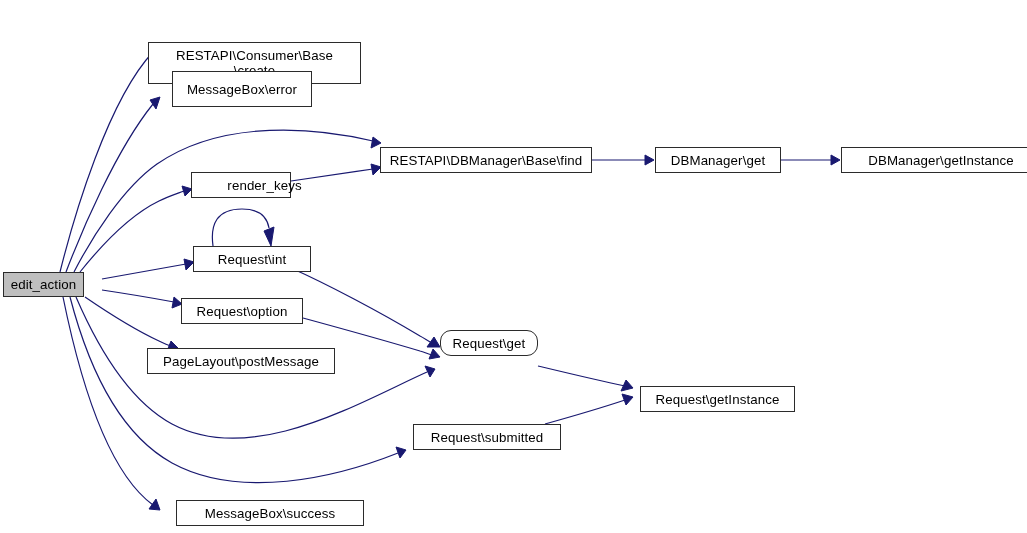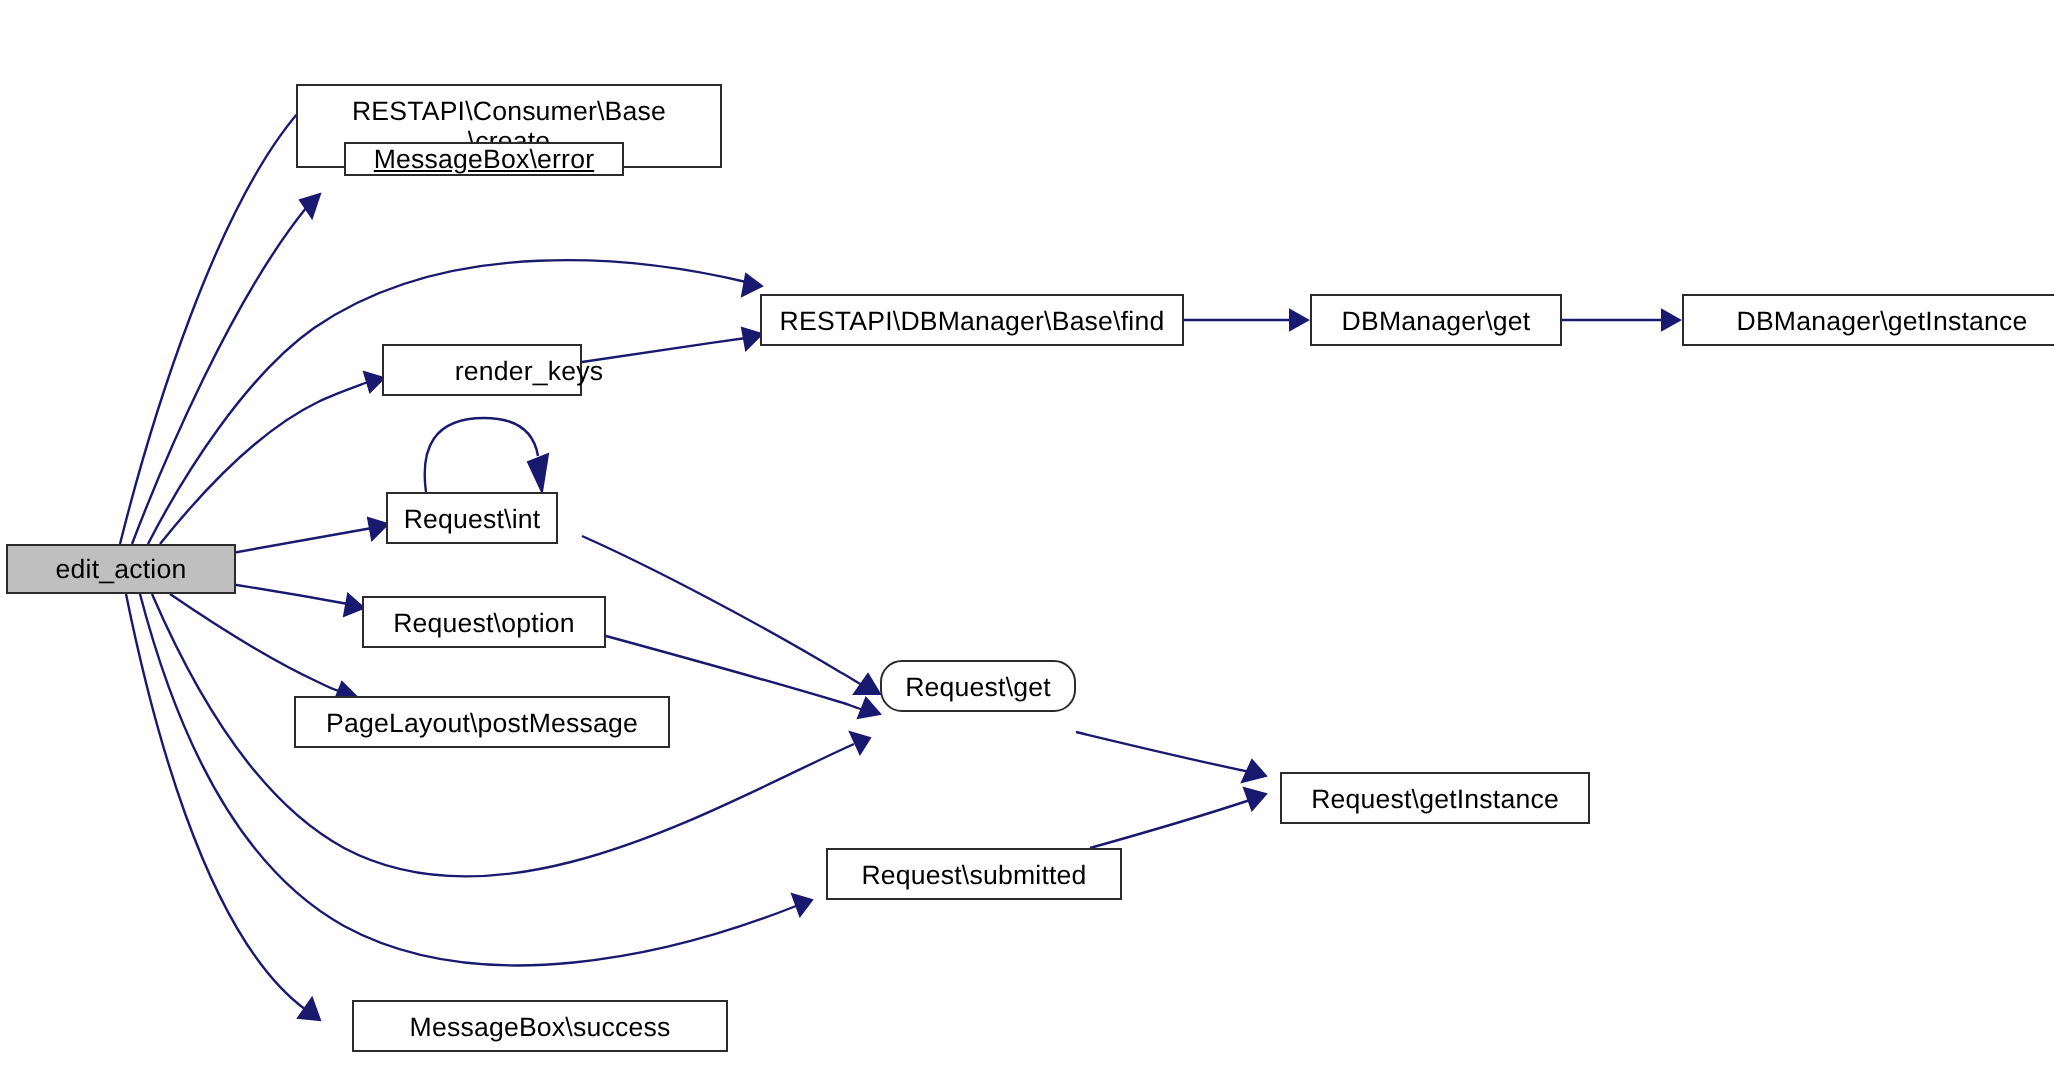--- a/index.html
+++ b/index.html
@@ -117,29 +117,29 @@
       <g>
         <path d="M 538 366 C 563 372 596 380 625 386" fill="none" stroke="#191970" stroke-width="1.2"></path>
         <polygon points="633,388 626,380 621,391" fill="#191970" stroke="#191970" stroke-width="1"></polygon>
       </g>
       <g>
         <path d="M 545 424 C 570 417 601 408 625 400" fill="none" stroke="#191970" stroke-width="1.2"></path>
         <polygon points="633,397 622,394 626,405" fill="#191970" stroke="#191970" stroke-width="1"></polygon>
       </g>
     </svg>
   <div id="nodes-layer">
-      <div class="node current" style="left: 3px; top: 272px; width: 115px; height: 25px;">edit_action</div>
+      <div class="node current" style="left: 3px; top: 272px; width: 81px; height: 25px;">edit_action</div>
       <div class="node" style="left: 148px; top: 3px; width: 213px; height: 42px; margin-top: 39px;">RESTAPI\Consumer\Base
 \create</div>
-      <div class="node" style="left: 172px; top: 71px; width: 140px; height: 17px; text-decoration: underline;">MessageBox\error</div>
+      <div class="node" style="left: 172px; top: 71px; width: 140px; height: 36px;">MessageBox\error</div>
       <div class="node" style="left: 191px; top: 172px; width: 100px; height: 26px; padding-left: 47px;">render_keys</div>
       <div class="node" style="left: 380px; top: 147px; width: 212px; height: 26px;">RESTAPI\DBManager\Base\find</div>
       <div class="node" style="left: 655px; top: 147px; width: 126px; height: 26px;">DBManager\get</div>
       <div class="node" style="left: 841px; top: 147px; width: 200px; height: 26px;">DBManager\getInstance</div>
-      <div class="node" style="left: 193px; top: 246px; width: 86px; height: 26px;">Request\int</div>
+      <div class="node" style="left: 193px; top: 246px; width: 118px; height: 26px;">Request\int</div>
       <div class="node" style="left: 181px; top: 298px; width: 122px; height: 26px;">Request\option</div>
       <div class="node" style="left: 147px; top: 348px; width: 188px; height: 26px;">PageLayout\postMessage</div>
       <div class="node" style="left: 440px; top: 330px; width: 98px; height: 26px; border-radius: 11px;">Request\get</div>
       <div class="node" style="left: 640px; top: 386px; width: 155px; height: 26px;">Request\getInstance</div>
       <div class="node" style="left: 413px; top: 424px; width: 148px; height: 26px;">Request\submitted</div>
       <div class="node" style="left: 176px; top: 500px; width: 188px; height: 26px;">MessageBox\success</div>
     </div>
 </div>
 
 </body></html>

